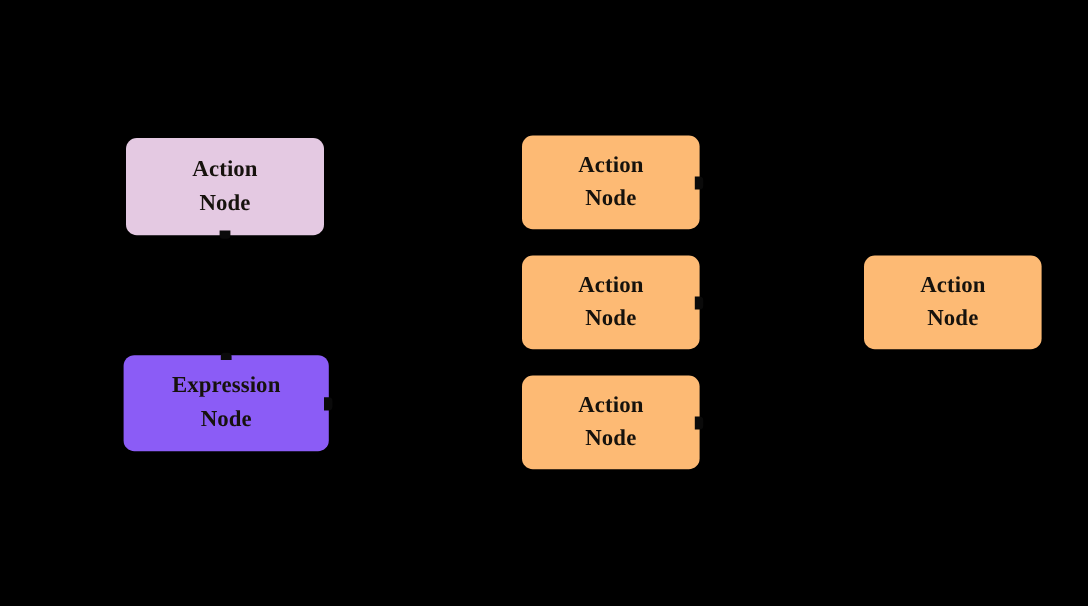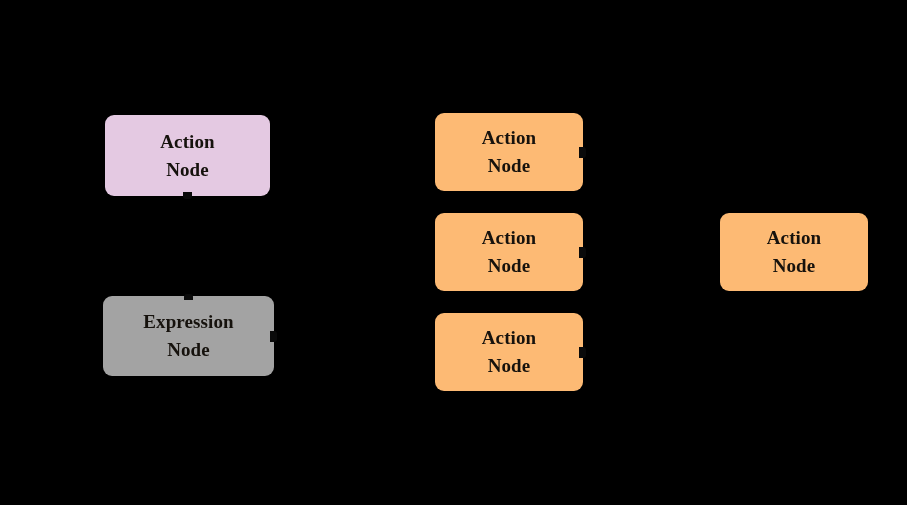--- a/index.html
+++ b/index.html
@@ -50,21 +50,21 @@
   .node-label {
     display: block;
     white-space: pre-line;
     padding: 0 6px;
   }
 
   .node-starter {
     background: #e4c9e2;
   }
   .node-expression {
-    background: #a3a3a3;
+    background: #8b5cf6;
   }
   .node-action {
     background: #fdba74;
   }
 
   
   .port {
     position: absolute;
     background: #0a0a0a;
     border-radius: 2px;

